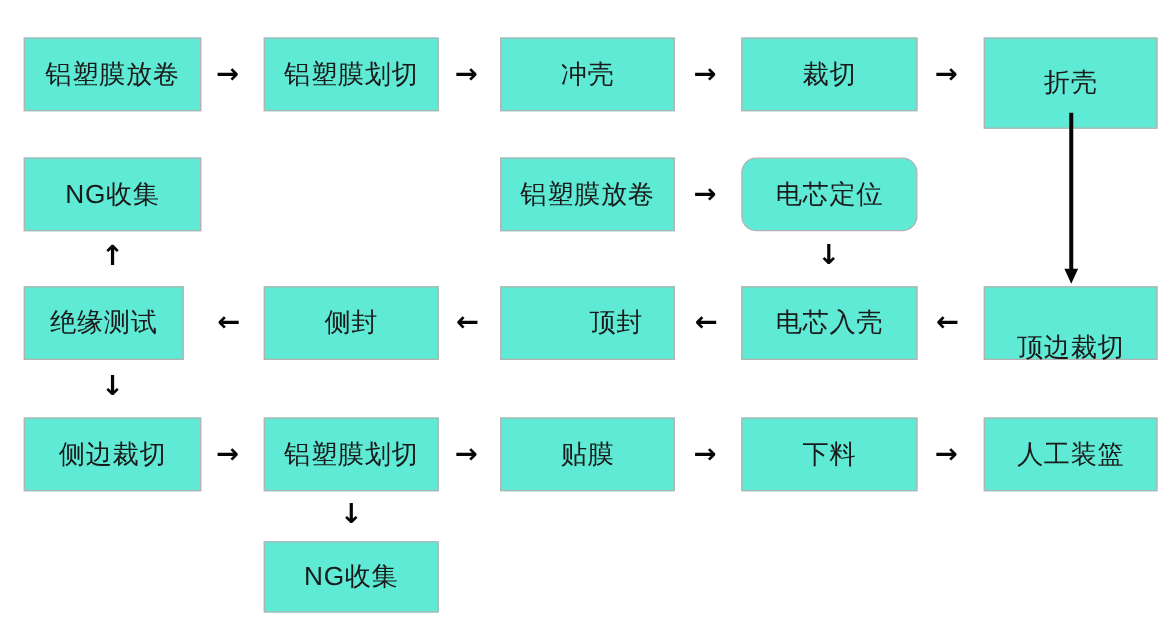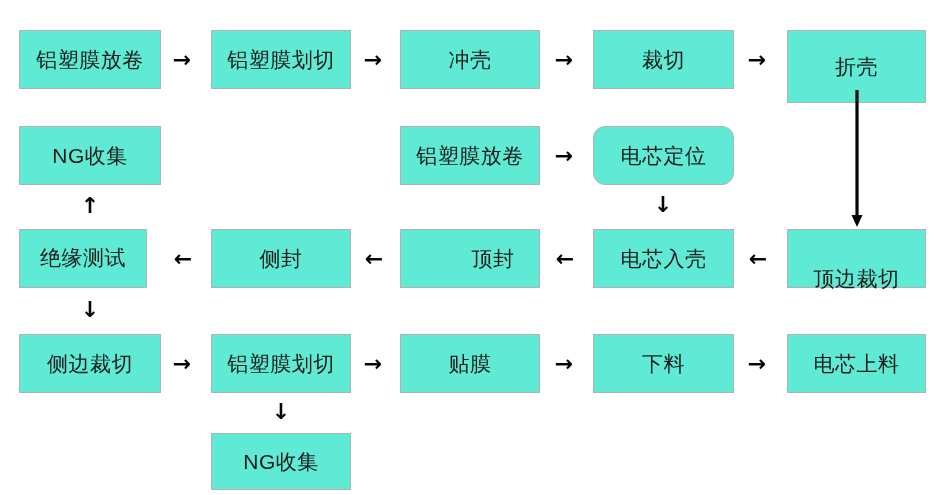--- a/index.html
+++ b/index.html
@@ -113,21 +113,21 @@
       <div class="node" style="left: 211px; top: 334px; width: 140px; height: 59px; border-color: rgb(178, 178, 178);">
         <span class="node-label" style="color: rgb(26, 26, 26);">铝塑膜划切</span>
       </div>
       <div class="node" style="left: 400px; top: 334px; width: 140px; height: 59px; border-color: rgb(178, 178, 178);">
         <span class="node-label" style="color: rgb(26, 26, 26);">贴膜</span>
       </div>
       <div class="node" style="left: 593px; top: 334px; width: 141px; height: 59px; border-color: rgb(178, 178, 178);">
         <span class="node-label" style="color: rgb(26, 26, 26);">下料</span>
       </div>
       <div class="node" style="left: 787px; top: 334px; width: 139px; height: 59px; border-color: rgb(178, 178, 178);">
-        <span class="node-label" style="color: rgb(26, 26, 26);">电芯上料</span>
+        <span class="node-label" style="color: rgb(26, 26, 26);">人工装篮</span>
       </div>
       <div class="node" style="left: 211px; top: 433px; width: 140px; height: 57px; border-color: rgb(178, 178, 178);">
         <span class="node-label" style="color: rgb(26, 26, 26);">NG收集</span>
       </div>
     </div>
   <div id="arrows-layer">
       <div class="arrow arrow-h" style="left: 165px; top: 48px; color: rgb(5, 5, 5);">→</div>
       <div class="arrow arrow-h" style="left: 356px; top: 48px; color: rgb(5, 5, 5);">→</div>
       <div class="arrow arrow-h" style="left: 547px; top: 48px; color: rgb(5, 5, 5);">→</div>
       <div class="arrow arrow-h" style="left: 740px; top: 48px; color: rgb(5, 5, 5);">→</div>

